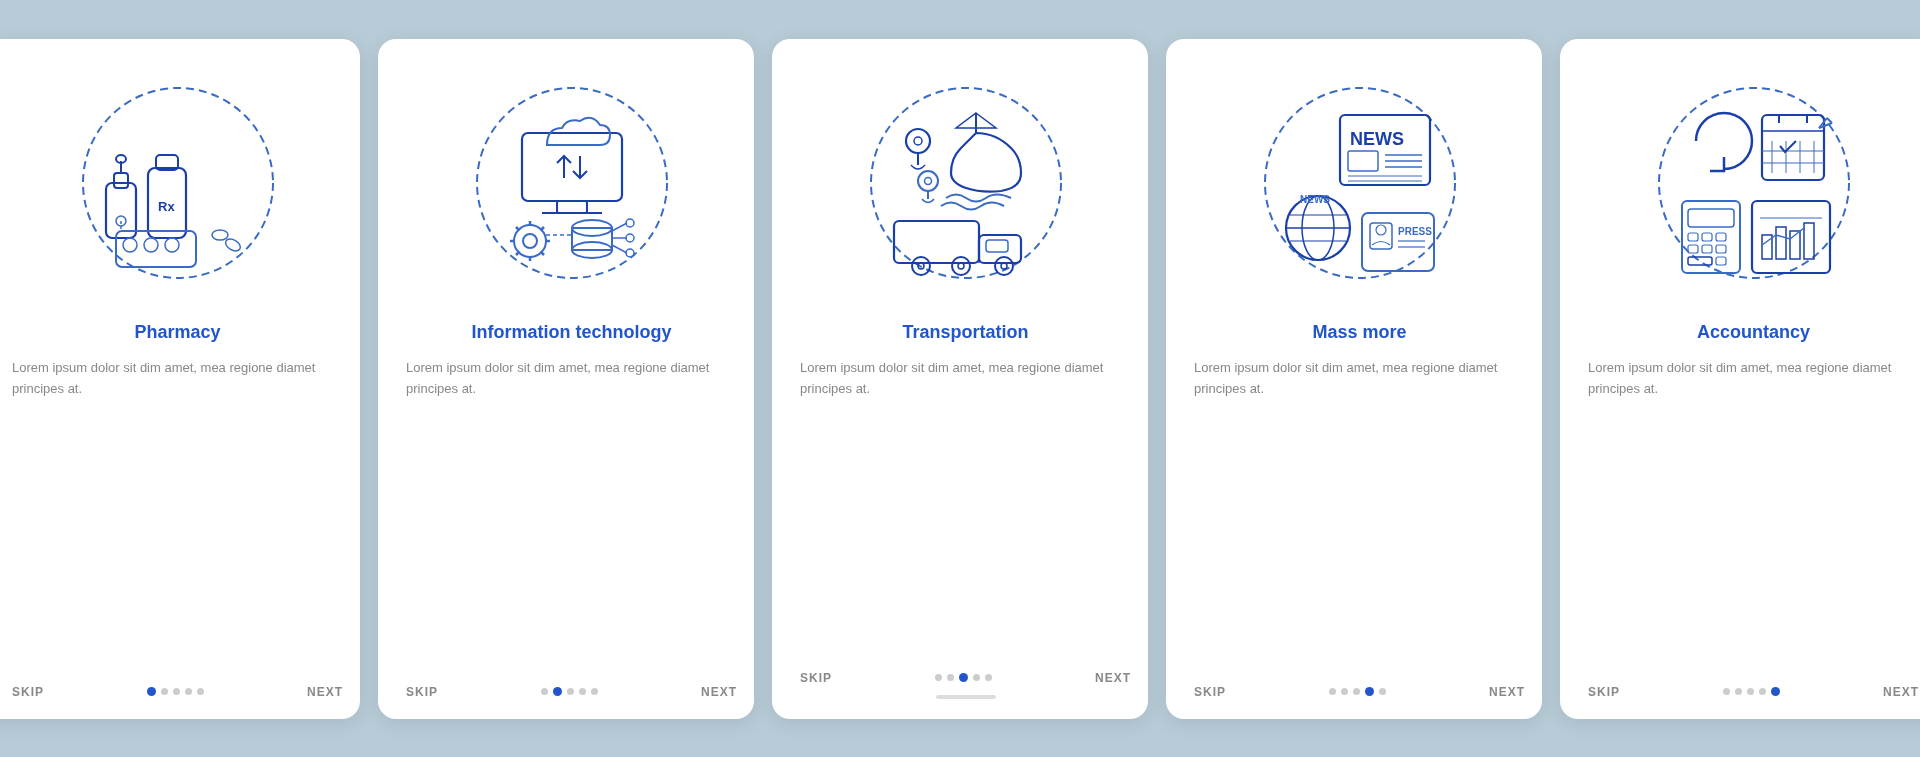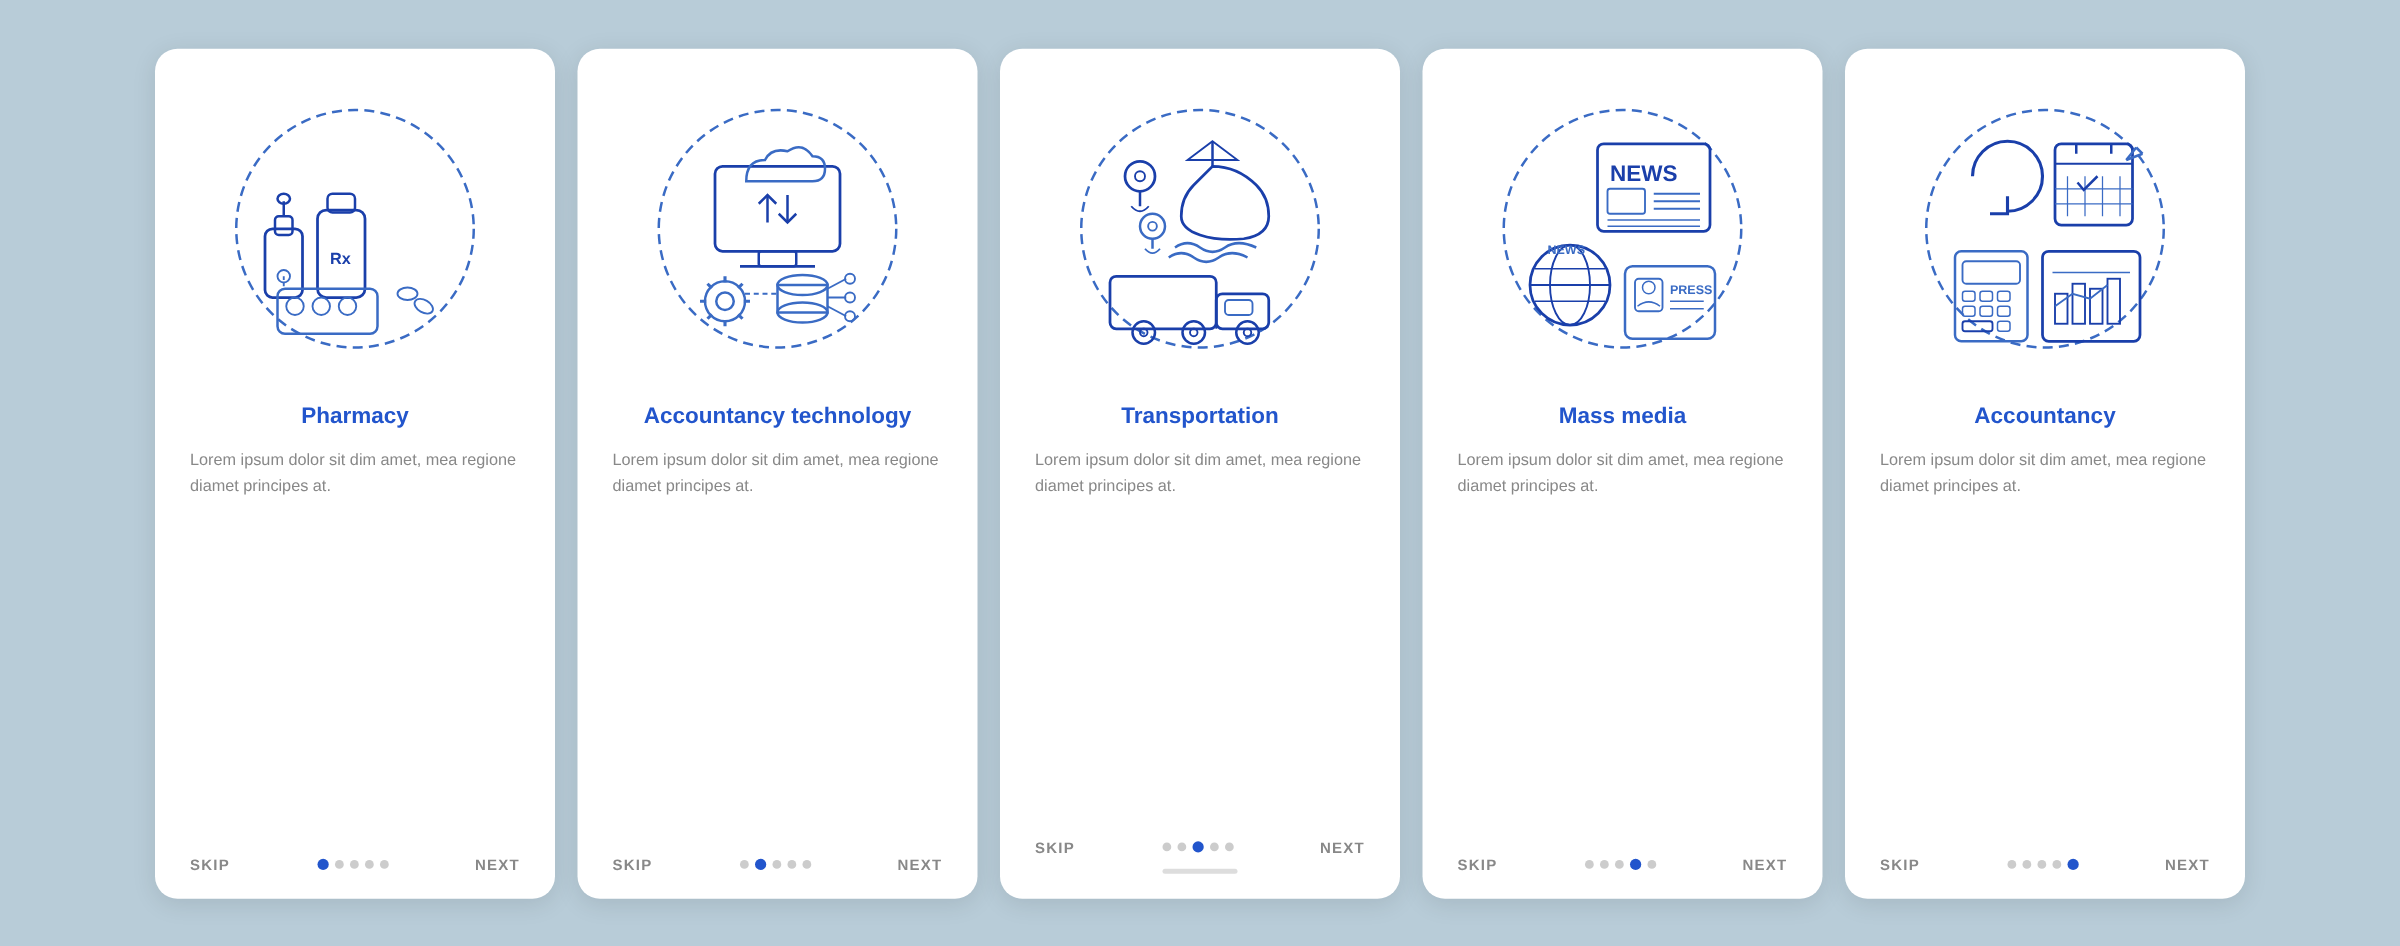--- a/index.html
+++ b/index.html
@@ -16,26 +16,26 @@
     .cards-container {
       display: flex;
       gap: 18px;
       padding: 30px 40px;
       align-items: center;
       justify-content: center;
     }
     .card {
       background: #ffffff;
       border-radius: 18px;
-      width: 320px;
+      width: 376px;
       min-height: 680px;
       display: flex;
       flex-direction: column;
       align-items: center;
-      padding: 24px 20px 20px 20px;
+      padding: 24px 9px 20px 20px;
       box-shadow: 0 4px 20px rgba(0,0,0,0.10);
       position: relative;
     }
     .card-icon-area {
       width: 240px;
       height: 240px;
       display: flex;
       align-items: center;
       justify-content: center;
       margin-bottom: 18px;
@@ -203,21 +203,21 @@
         <line x1="84" y1="162" x2="110" y2="162" stroke="#3a6bc4" stroke-width="1.5" stroke-dasharray="4 3"></line>
 
         <line x1="150" y1="158" x2="165" y2="150" stroke="#3a6bc4" stroke-width="1.5"></line>
         <line x1="150" y1="165" x2="165" y2="165" stroke="#3a6bc4" stroke-width="1.5"></line>
         <line x1="150" y1="172" x2="165" y2="180" stroke="#3a6bc4" stroke-width="1.5"></line>
         <circle cx="168" cy="150" r="4" stroke="#3a6bc4" stroke-width="1.5" fill="none"></circle>
         <circle cx="168" cy="165" r="4" stroke="#3a6bc4" stroke-width="1.5" fill="none"></circle>
         <circle cx="168" cy="180" r="4" stroke="#3a6bc4" stroke-width="1.5" fill="none"></circle>
       </svg>
     </div>
-    <div class="card-title">Accountancy technology</div>
+    <div class="card-title">Information technology</div>
     <div class="card-desc">Lorem ipsum dolor sit dim amet, mea regione diamet principes at.</div>
     <div class="card-nav">
       <span class="card-nav-skip">SKIP</span>
       <div class="card-dots">
         <div class="dot"></div>
         <div class="dot active"></div>
         <div class="dot"></div>
         <div class="dot"></div>
         <div class="dot"></div>
       </div>
@@ -301,21 +301,21 @@
         <rect x="120" y="150" width="22" height="26" rx="3" stroke="#3a6bc4" stroke-width="1.5" fill="none"></rect>
         <circle cx="131" cy="157" r="5" stroke="#3a6bc4" stroke-width="1.2" fill="none"></circle>
         <path d="M122 172 Q131 165 140 172" stroke="#3a6bc4" stroke-width="1.2" fill="none"></path>
         <text x="148" y="162" font-size="10" font-weight="bold" fill="#3a6bc4" font-family="Arial">PRESS</text>
         <line x1="148" y1="168" x2="175" y2="168" stroke="#3a6bc4" stroke-width="1.2"></line>
         <line x1="148" y1="174" x2="175" y2="174" stroke="#3a6bc4" stroke-width="1.2"></line>
 
         <text x="50" y="130" font-size="10" font-weight="bold" fill="#3a6bc4" font-family="Arial">NEWS</text>
       </svg>
     </div>
-    <div class="card-title">Mass media</div>
+    <div class="card-title">Mass more</div>
     <div class="card-desc">Lorem ipsum dolor sit dim amet, mea regione diamet principes at.</div>
     <div class="card-nav">
       <span class="card-nav-skip">SKIP</span>
       <div class="card-dots">
         <div class="dot"></div>
         <div class="dot"></div>
         <div class="dot"></div>
         <div class="dot active"></div>
         <div class="dot"></div>
       </div>

